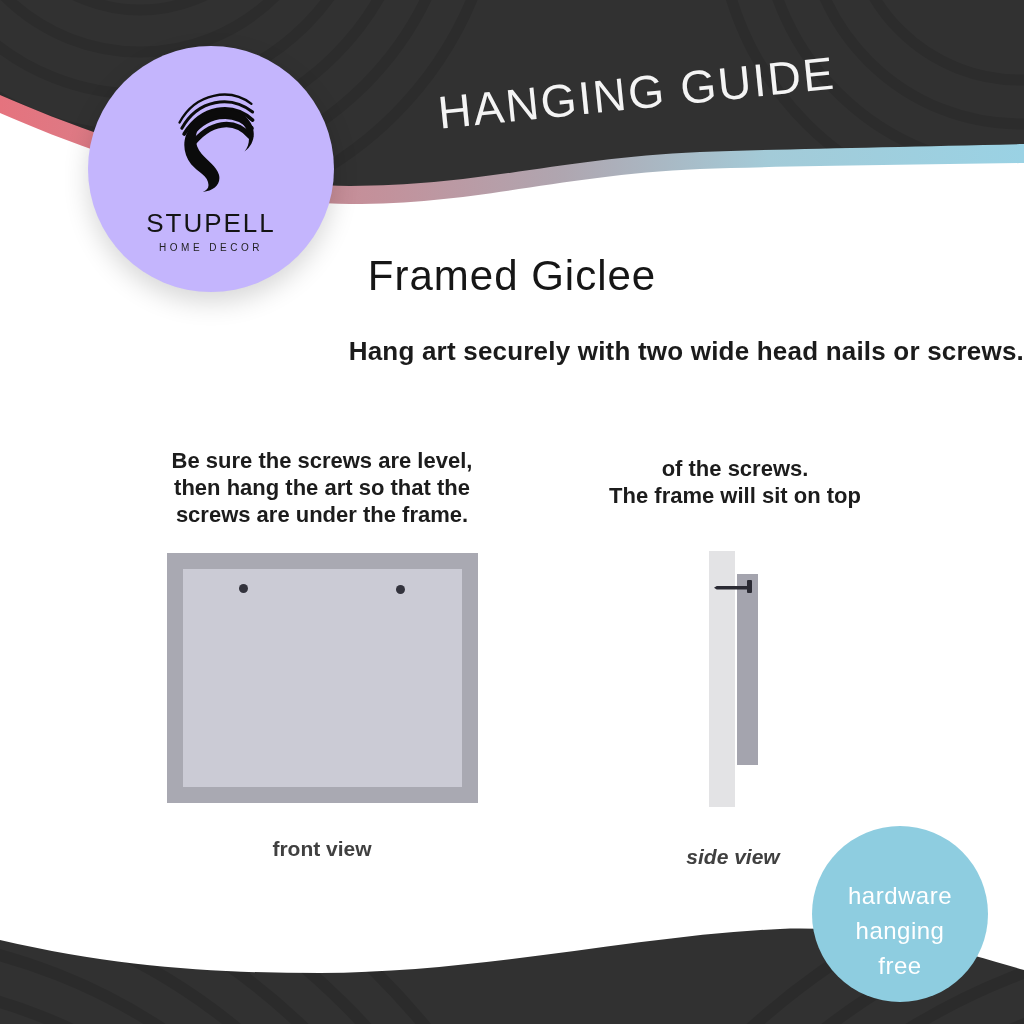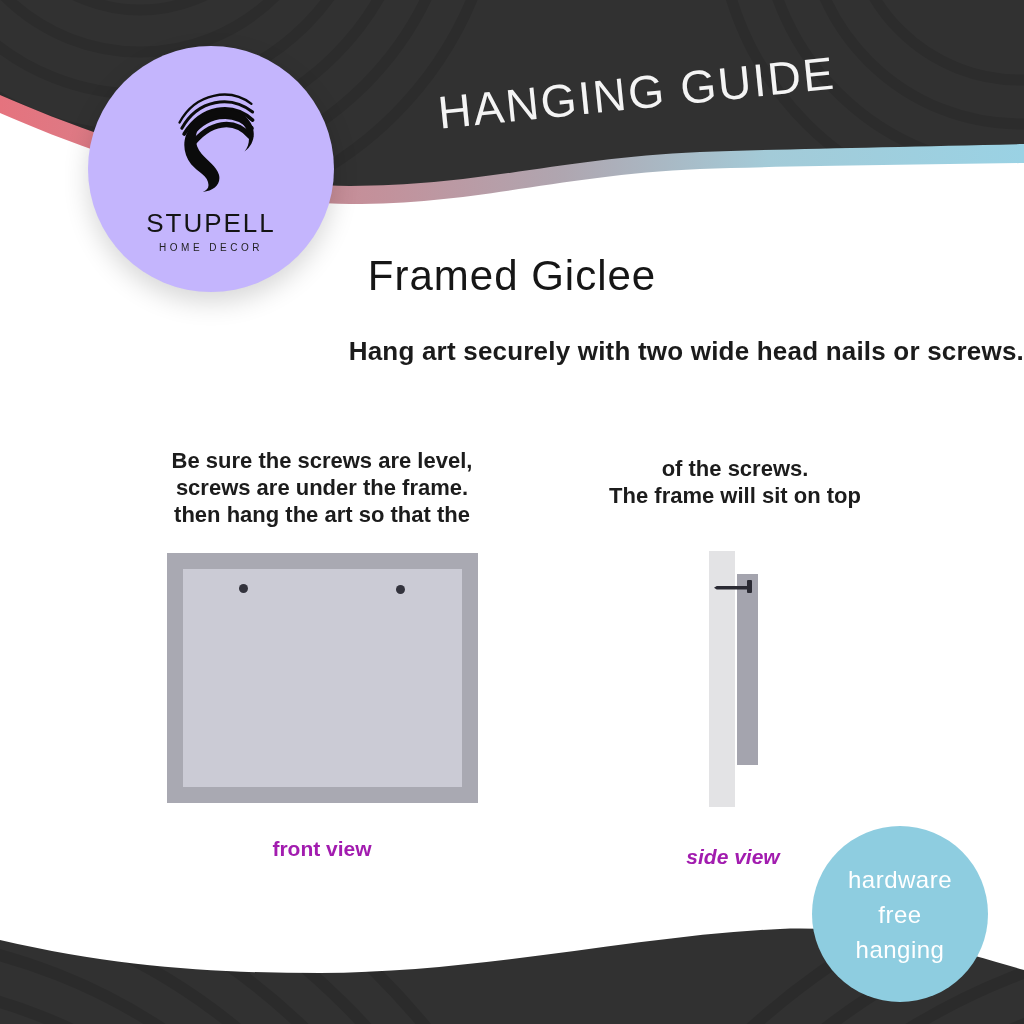--- a/index.html
+++ b/index.html
@@ -55,29 +55,29 @@
   .screw-dot.s1{left:56px;top:15px;}
   .screw-dot.s2{left:213px;top:16px;}
   
   .side-wall{position:absolute;left:709px;top:551px;width:26px;height:256px;background:#e3e3e5;z-index:2;}
   .side-frame{position:absolute;left:737px;top:574px;width:21px;height:191px;background:#a4a4ae;z-index:2;}
   .nail{position:absolute;left:714px;top:580px;width:38px;height:15px;z-index:3;}
   .nail-shaft{position:absolute;left:0;top:6px;width:34px;height:3.5px;background:#2a2a33;
               clip-path:polygon(0 50%,8% 0,100% 0,100% 100%,8% 100%);}
   .nail-head{position:absolute;left:33px;top:0;width:4.5px;height:13px;background:#2a2a33;border-radius:1px;}
   
-  .caption{position:absolute;z-index:2;text-align:center;font-size:21px;font-weight:bold;color:#a21caf;}
+  .caption{position:absolute;z-index:2;text-align:center;font-size:21px;font-weight:bold;color:#404040;}
   .caption-front{left:152px;top:837px;width:340px;}
   .caption-side{left:608px;top:845px;width:250px;font-style:italic;}
   
   .badge-circle{
     position:absolute;left:812px;top:826px;width:176px;height:176px;z-index:4;
     background:#8ecde0;border-radius:50%;text-align:center;
   }
-  .badge-text{margin-top:36px;font-size:24px;line-height:35px;font-weight:500;color:#ffffff;letter-spacing:0.5px;}
+  .badge-text{margin-top:52px;font-size:24px;line-height:35px;font-weight:500;color:#ffffff;letter-spacing:0.5px;}
   .badge-text span{display:block;}
   
   #bottom-band-svg{position:absolute;left:0;top:900px;z-index:1;}
 </style>
 </head>
 <body>
 
 <div id="canvas">
 
   <svg id="top-band-svg" width="1024" height="230" viewBox="0 0 1024 230" aria-hidden="true">
@@ -130,22 +130,22 @@
     </svg>
     <div class="logo-brand">STUPELL</div>
     <div class="logo-sub">HOME DECOR</div>
   </div>
 
   <div class="product-title">Framed Giclee</div>
   <div class="headline">Hang art securely with two wide head nails or screws.</div>
 
   <div class="note note-front">
     <span>Be sure the screws are level,</span>
+    <span>then hang the art so that the</span>
     <span>screws are under the frame.</span>
-    <span>then hang the art so that the</span>
   </div>
   <div class="note note-side">
     <span>of the screws.</span>
     <span>The frame will sit on top</span>
   </div>
 
   <div class="front-frame">
     <div class="front-art">
       <div class="screw-dot s1"></div>
       <div class="screw-dot s2"></div>
@@ -178,18 +178,18 @@
       <circle cx="1250" cy="680" r="600"></circle>
         <circle cx="1250" cy="680" r="648"></circle>
       <circle cx="1250" cy="680" r="696"></circle>
         <circle cx="1250" cy="680" r="744"></circle>
     </g>
   </svg>
 
   <div class="badge-circle">
     <div class="badge-text">
       <span>hardware</span>
+      <span>hanging</span>
       <span>free</span>
-      <span>hanging</span>
     </div>
   </div>
 
 </div>
 
 </body></html>

